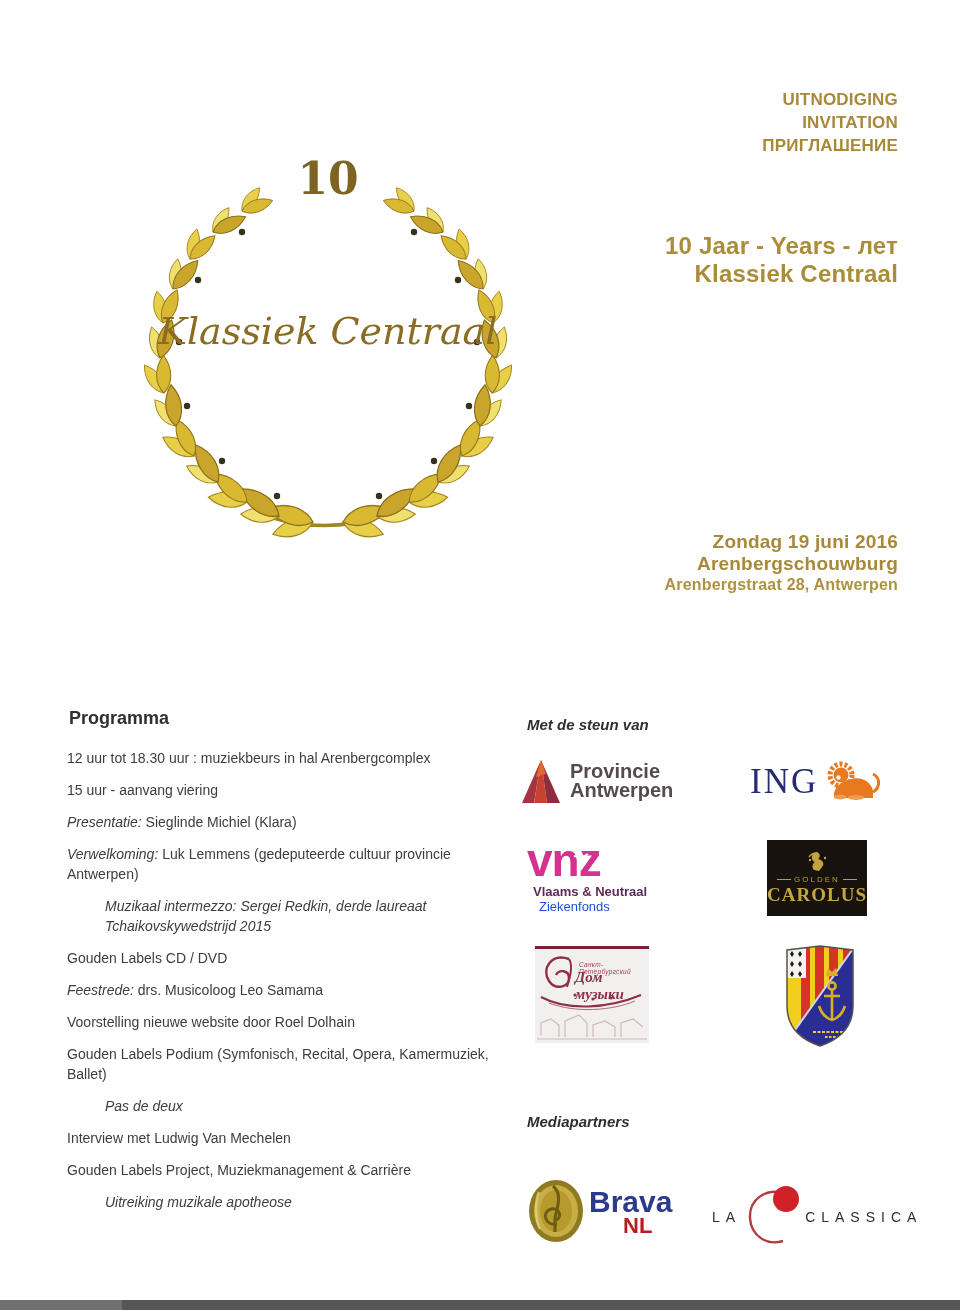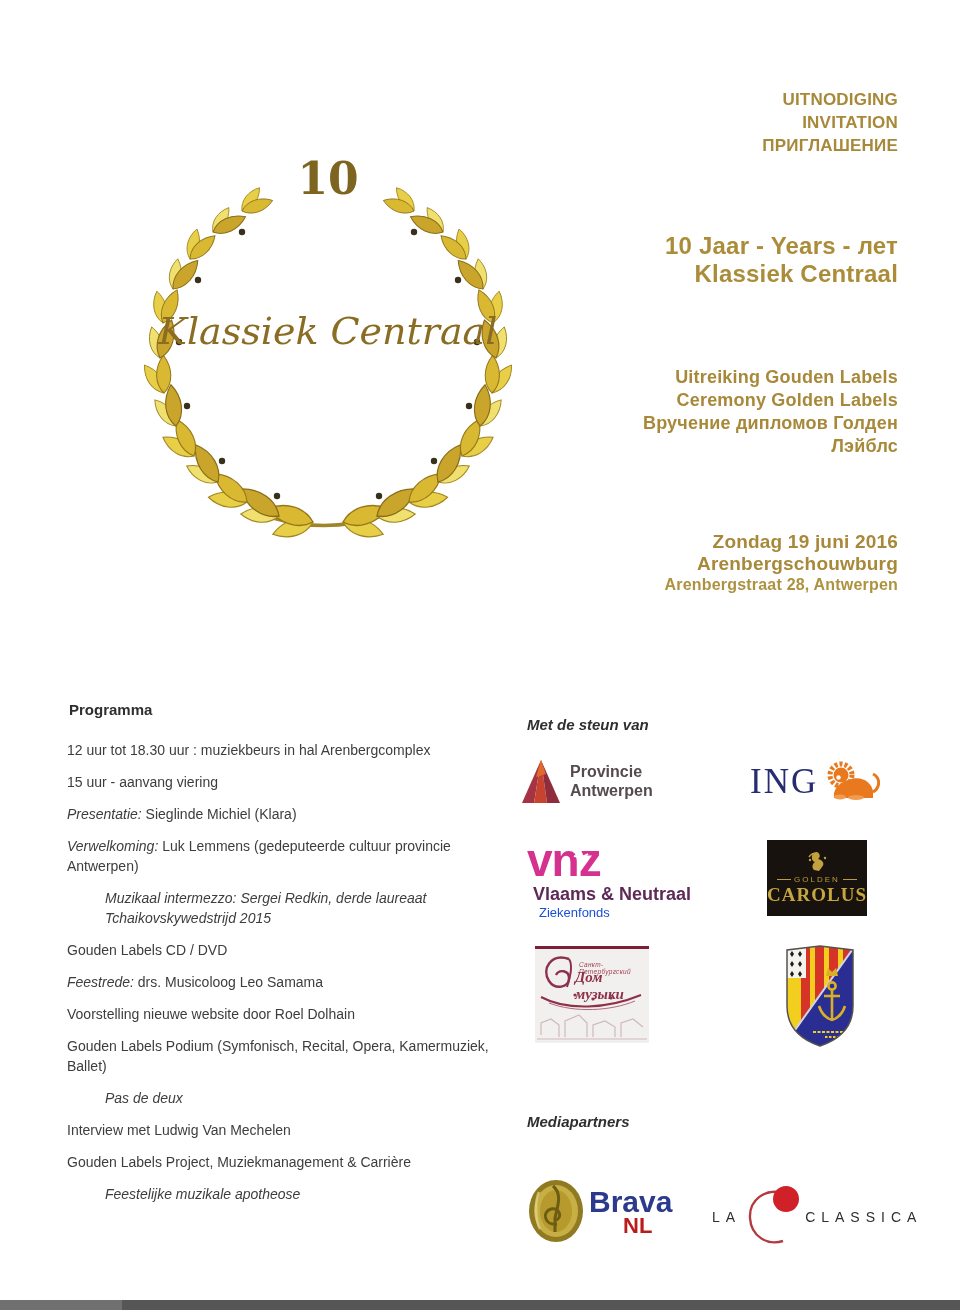--- a/index.html
+++ b/index.html
@@ -12,40 +12,40 @@
   .title-block{top:232px;font-size:24px;line-height:28px;color:#ab8d39;}
   .ceremony-block{top:366px;font-size:18px;line-height:23px;}
   .date-block{top:531px;font-size:19px;line-height:22px;}
   .date-block .addr{font-size:16px;line-height:20px;color:#ad923f;}
 
   
   .wreath{position:absolute;left:113px;top:148px;}
 
   
   .program{position:absolute;left:67px;top:700px;width:452px;color:#3d3d3d;font-size:14px;line-height:20px;}
-  .program .heading{font-size:15px;font-weight:bold;color:#2f2f2f;margin-bottom:20px;padding-left:2px;}
+  .program .heading{font-size:18px;font-weight:bold;color:#2f2f2f;margin-bottom:20px;padding-left:2px;margin-top:8px;}
   .p-item{margin-bottom:12px;}
   .p-item em{font-style:italic;}
   .p-item.indent{padding-left:38px;font-style:italic;}
 
   
   .col-head{position:absolute;left:527px;font-size:15px;font-weight:bold;font-style:italic;color:#2f2f2f;}
   .steun-heading{top:716px;}
   .media-heading{top:1113px;}
 
   .logo-pa{position:absolute;left:521px;top:757px;display:flex;align-items:center;}
-  .logo-pa .txt{margin-left:9px;font-size:16px;line-height:19px;font-weight:bold;color:#554a4c;}
+  .logo-pa .txt{margin-left:9px;font-size:20px;line-height:19px;font-weight:bold;color:#554a4c;}
 
   .logo-ing{position:absolute;left:750px;top:760px;display:flex;align-items:center;}
   .logo-ing .word{font-family:"Liberation Serif",serif;font-weight:normal;font-size:35px;color:#272c72;letter-spacing:2px;}
 
   .logo-vnz{position:absolute;left:527px;top:840px;}
   .logo-vnz .word{font-size:46px;line-height:40px;font-weight:bold;color:#d5318f;letter-spacing:-1px;position:relative;}
   .logo-vnz .fig{position:absolute;left:44px;top:4px;}
-  .logo-vnz .tag1{font-size:18px;font-weight:bold;color:#5e2a56;margin-top:4px;padding-left:6px;}
+  .logo-vnz .tag1{font-size:13px;font-weight:bold;color:#5e2a56;margin-top:4px;padding-left:6px;}
   .logo-vnz .tag2{font-size:13px;color:#1d4ed8;padding-left:12px;}
 
   .logo-carolus{position:absolute;left:767px;top:840px;width:100px;height:76px;background:#17120e;
         display:flex;flex-direction:column;align-items:center;justify-content:center;}
   .carolus-golden{display:flex;align-items:center;color:#bb9c3a;font-size:8px;letter-spacing:2px;margin-top:2px;}
   .carolus-golden .rule{width:14px;height:1px;background:#bb9c3a;margin:0 3px;}
   .carolus-name{font-family:"Liberation Serif",serif;font-weight:bold;font-size:19px;letter-spacing:1px;color:#c6a63e;}
 
   .logo-dom{position:absolute;left:535px;top:946px;width:114px;height:94px;background:#f2f0ee;
         border-top:3px solid #7c2135;overflow:hidden;}
@@ -76,26 +76,20 @@
     <div>UITNODIGING</div>
     <div>INVITATION</div>
     <div>ПРИГЛАШЕНИЕ</div>
   </div>
 
   <div class="gold title-block">
     <div>10 Jaar - Years - лет</div>
     <div>Klassiek Centraal</div>
   </div>
 
-  <div class="gold ceremony-block">
-    <div>Uitreiking Gouden Labels</div>
-    <div>Ceremony Golden Labels</div>
-    <div>Вручение дипломов Голден</div>
-    <div>Лэйблс</div>
-  </div>
 
   <div class="gold date-block">
     <div>Zondag 19 juni 2016</div>
     <div>Arenbergschouwburg</div>
     <div class="addr">Arenbergstraat 28, Antwerpen</div>
   </div>
 
   <svg class="wreath" width="437" height="392" viewBox="0 0 437 392">
     <defs>
       <path id="lf" d="M0,0 C9,-9 9,-24 0,-36 C-9,-24 -9,-9 0,0 Z"></path>
@@ -170,21 +164,21 @@
     <div class="p-item"><em>Presentatie:</em><span> Sieglinde Michiel (Klara)</span></div>
     <div class="p-item"><em>Verwelkoming:</em><span> Luk Lemmens (gedeputeerde cultuur provincie Antwerpen)</span></div>
     <div class="p-item indent"><em></em><span>Muzikaal intermezzo: Sergei Redkin, derde laureaat Tchaikovskywedstrijd 2015</span></div>
     <div class="p-item"><em></em><span>Gouden Labels CD / DVD</span></div>
     <div class="p-item"><em>Feestrede:</em><span> drs. Musicoloog Leo Samama</span></div>
     <div class="p-item"><em></em><span>Voorstelling nieuwe website door Roel Dolhain</span></div>
     <div class="p-item"><em></em><span>Gouden Labels Podium (Symfonisch, Recital, Opera, Kamermuziek, Ballet)</span></div>
     <div class="p-item indent"><em></em><span>Pas de deux</span></div>
     <div class="p-item"><em></em><span>Interview met Ludwig Van Mechelen</span></div>
     <div class="p-item"><em></em><span>Gouden Labels Project, Muziekmanagement &amp; Carrière</span></div>
-    <div class="p-item indent"><em></em><span>Feestelijke muzikale apotheose</span></div>
+    <div class="p-item indent"><em></em><span>Uitreiking muzikale apotheose</span></div>
   </div>
 
   <div class="col-head steun-heading">Met de steun van</div>
 
   <div class="logo-pa">
     <svg width="40" height="48" viewBox="0 0 40 48">
       <polygon points="20,3 1,46 13,46" fill="#a53344"></polygon>
       <polygon points="20,3 13,46 26,46" fill="#c8432f"></polygon>
       <polygon points="20,3 26,46 39,46" fill="#8f2d3c"></polygon>
       <polygon points="20,3 15,20 25,17" fill="#de6a2e"></polygon>

